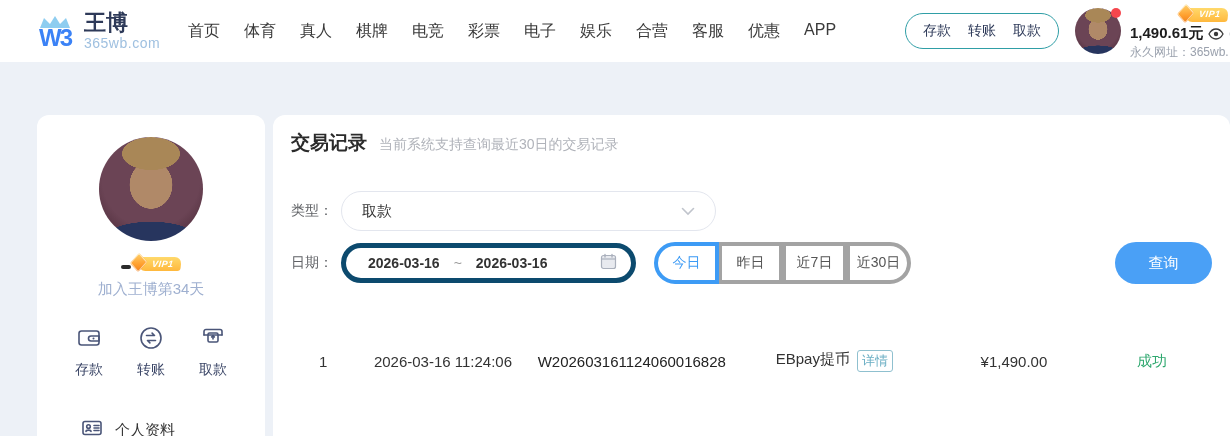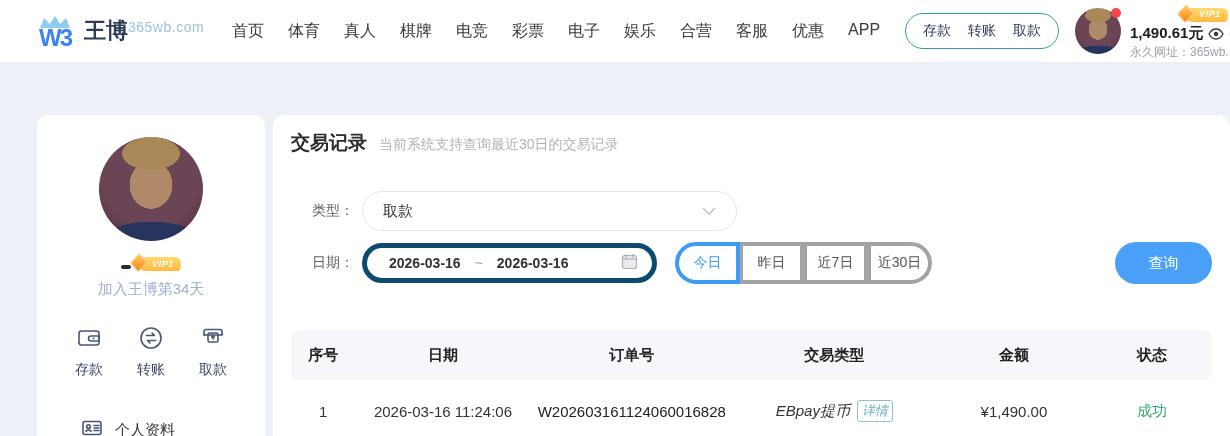--- a/index.html
+++ b/index.html
@@ -10,21 +10,21 @@
   }
 
   
   .header {
     position:absolute; top:0; left:0; width:1230px; height:62px;
     background:#fff; display:flex; align-items:center; z-index:5;
   }
   .logo { display:flex; align-items:center; margin-left:33px; }
   .logo-mark { display:flex; flex-direction:column; align-items:center; width:44px; }
   .logo-w3 { font-size:24px; font-weight:bold; color:#3b82f6; line-height:18px; letter-spacing:-2px; }
-  .brand-col { margin-left:7px; display:flex; flex-direction:row; }
+  .brand-col { margin-left:7px; display:flex; flex-direction:column; }
   .brand-name { font-size:22px; font-weight:bold; color:#2e3a59; line-height:24px; }
   .brand-domain { font-size:14px; color:#9fc0e0; letter-spacing:.5px; }
   .nav { display:flex; gap:24px; margin-left:28px; }
   .nav-item { font-size:16px; color:#3a3a3a; cursor:pointer; white-space:nowrap; }
   .header-right { margin-left:auto; display:flex; align-items:center; }
   .wallet-pill {
     display:flex; gap:17px; border:1px solid #2f9ea6; border-radius:999px;
     padding:8px 17px; font-size:14px; color:#2e3a59;
   }
   .wallet-pill span { cursor:pointer; }
@@ -82,21 +82,21 @@
   .side-menu { margin-top:38px; text-align:left; padding-left:44px; }
   .menu-item { display:flex; align-items:center; gap:12px; margin-bottom:40px; cursor:pointer; }
   .menu-label { font-size:15px; color:#333; }
   svg.oicon { stroke:#4a5578; fill:none; stroke-width:1.6; stroke-linecap:round; stroke-linejoin:round; }
 
   
   .title-row { display:flex; align-items:baseline; gap:12px; margin-bottom:35px; }
   .page-title { font-size:19px; font-weight:bold; color:#2b2b2b; }
   .page-subtitle { font-size:14px; color:#b0b3ba; }
 
-  .filter-row { display:flex; align-items:center; margin-bottom:11px;margin-left:21px; }
+  .filter-row { display:flex; align-items:center; margin-bottom:11px; }
   .filter-label { width:50px; font-size:14px; color:#606266; flex:none; }
   .select-box {
     width:375px; height:40px; border:1px solid #e3e6ee; border-radius:20px;
     display:flex; align-items:center; padding:0 20px; cursor:pointer; background:#fff;
   }
   .select-value { font-size:15px; color:#333; flex:1; }
   .date-input {
     width:295px; height:40px; border:5px solid #0c4a6e; border-radius:20px;
     display:flex; align-items:center; padding:0 14px 0 22px; background:#fff; cursor:pointer;
   }
@@ -124,21 +124,21 @@
   
   .table { margin-top:46px; }
   .t-head {
     display:flex; align-items:center; height:50px; background:#f5f7fb; border-radius:8px;
     font-size:15px; font-weight:bold; color:#222;
   }
   .t-row { display:flex; align-items:center; height:62px; font-size:15px; color:#333; }
   .col { text-align:center; }
   .c0 { width:7%; } .c1 { width:19%; } .c2 { width:22%; } .c3 { width:22%; } .c4 { width:17%; } .c5 { width:13%; }
   .order-no { color:#222; }
-  .type-cell { display:inline-flex; align-items:center; gap:7px; justify-content:center;font-style:italic; }
+  .type-cell { display:inline-flex; align-items:flex-start; gap:7px; justify-content:center; }
   .detail-badge {
     font-size:13px; color:#6aaec4; border:1px solid #8fc0cf; border-radius:3px;
     padding:1px 4px; cursor:pointer; background:#fff;
   }
   .status-success { color:#2fa86f; }
 </style>
 </head>
 <body>
 
 <div class="header">
@@ -301,28 +301,20 @@
     <div class="range-group">
       <button class="range-btn active">今日</button>
       <button class="range-btn">昨日</button>
       <button class="range-btn">近7日</button>
       <button class="range-btn">近30日</button>
     </div>
     <button class="btn-query">查询</button>
   </div>
 
   <div class="table">
-    <div class="t-head">
-      <div class="col c0">序号</div>
-      <div class="col c1">日期</div>
-      <div class="col c2">订单号</div>
-      <div class="col c3">交易类型</div>
-      <div class="col c4">金额</div>
-      <div class="col c5">状态</div>
-    </div>
     <div class="t-row">
       <div class="col c0">1</div>
       <div class="col c1">2026-03-16 11:24:06</div>
       <div class="col c2 order-no">W202603161124060016828</div>
       <div class="col c3">
         <span class="type-cell">
           <span>EBpay提币</span>
           <span class="detail-badge">详情</span>
         </span>
       </div>

